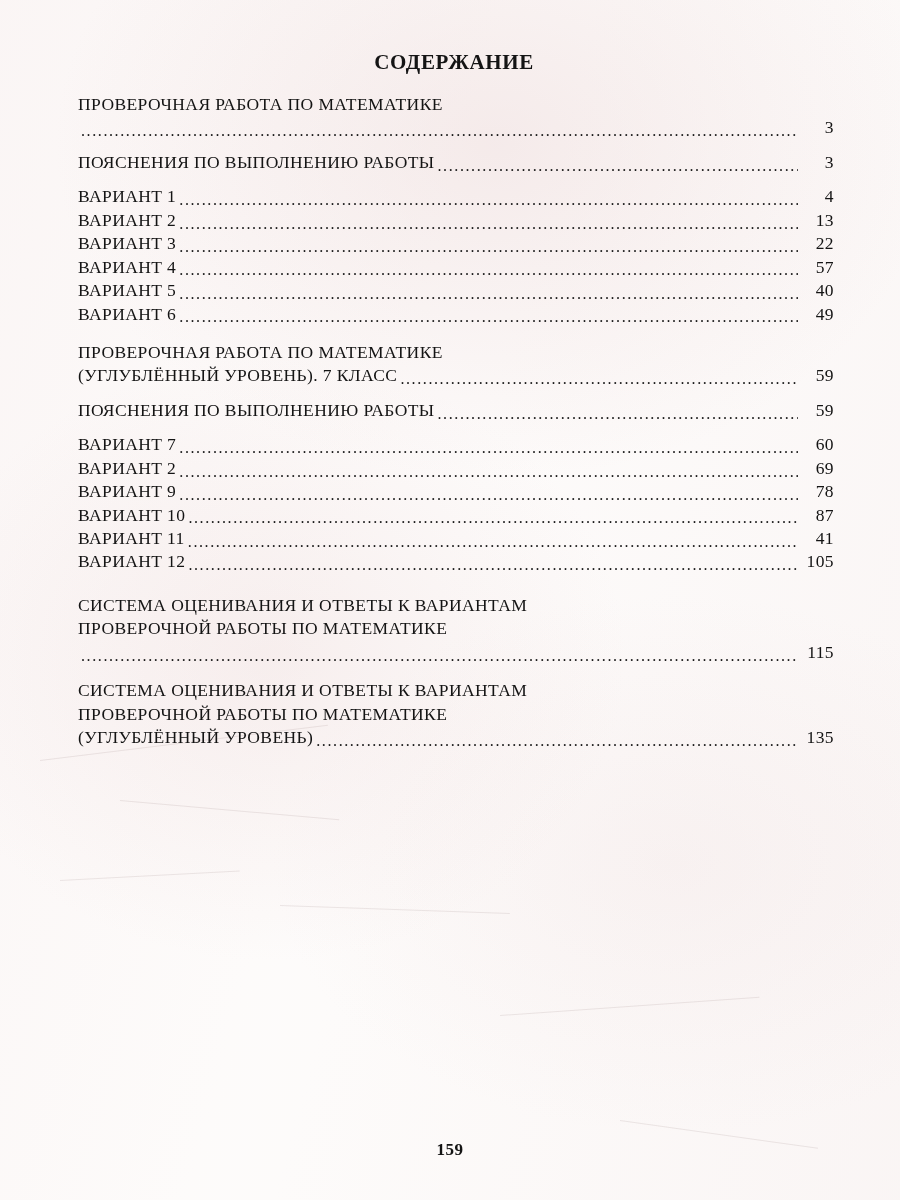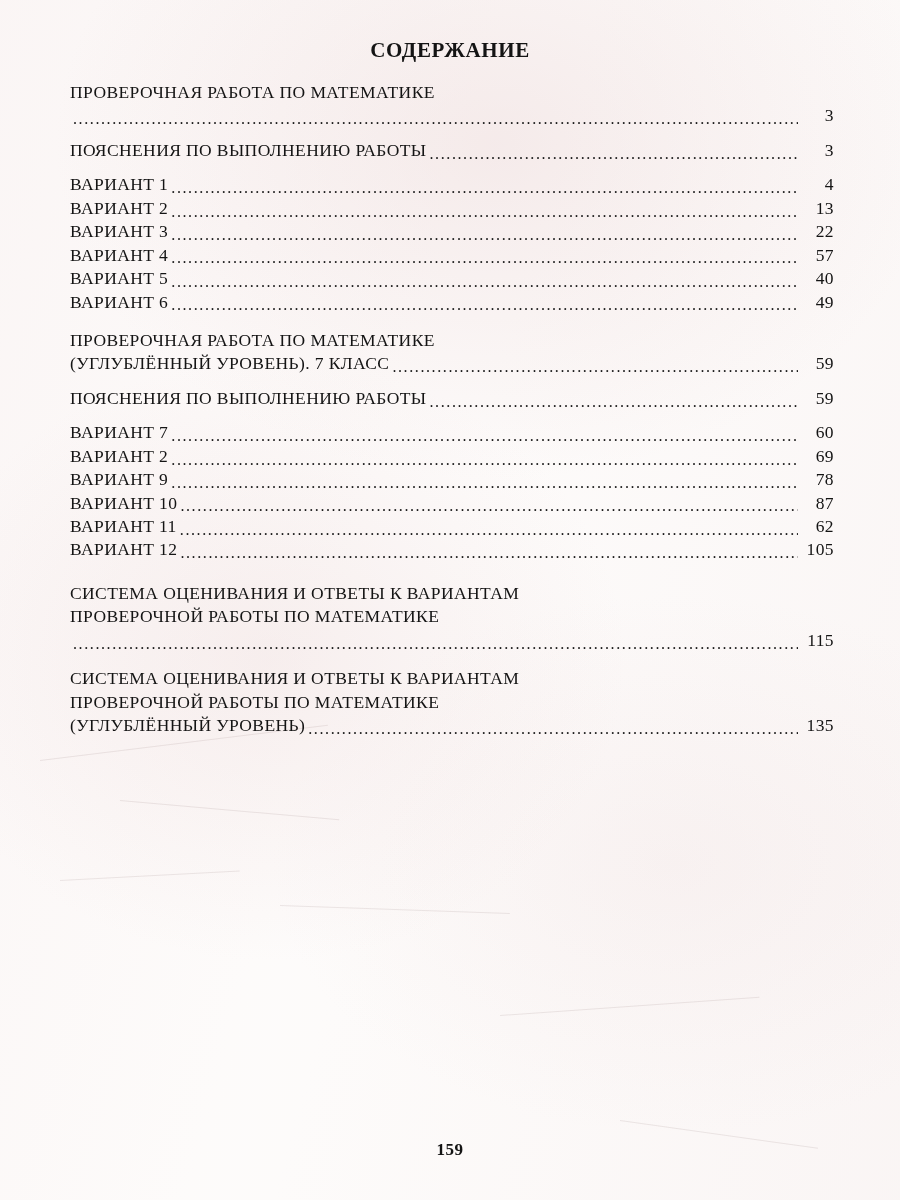--- a/index.html
+++ b/index.html
@@ -29,22 +29,23 @@
   .scratch {
     position: absolute;
     background: rgba(160,140,140,0.18);
     height: 1px;
     transform-origin: left center;
     pointer-events: none;
   }
   .page {
     position: absolute;
     inset: 0;
-    padding: 32px 62px 0 62px;
+    padding: 44px 62px 0 62px;
     box-sizing: border-box;
+    margin-left: 8px;
   }
   .toc-title {
     text-align: center;
     font-weight: bold;
     font-size: 21px;
     letter-spacing: 0.6px;
     margin: 6px 0 18px 0;
   }
   .toc {
     margin: 0 4px 0 8px;
@@ -249,21 +250,21 @@
             <span class="dots">............................................................................................................................................</span>
             <span class="page-num">87</span>
           </div>
         </div>
       </div>
       <div class="entry multi">
         <div class="lines">
           <div class="line-row">
             <span class="label">ВАРИАНТ 11</span>
             <span class="dots">............................................................................................................................................</span>
-            <span class="page-num">62</span>
+            <span class="page-num">41</span>
           </div>
         </div>
       </div>
       <div class="entry multi">
         <div class="lines">
           <div class="line-row">
             <span class="label">ВАРИАНТ 12</span>
             <span class="dots">............................................................................................................................................</span>
             <span class="page-num">105</span>
           </div>

